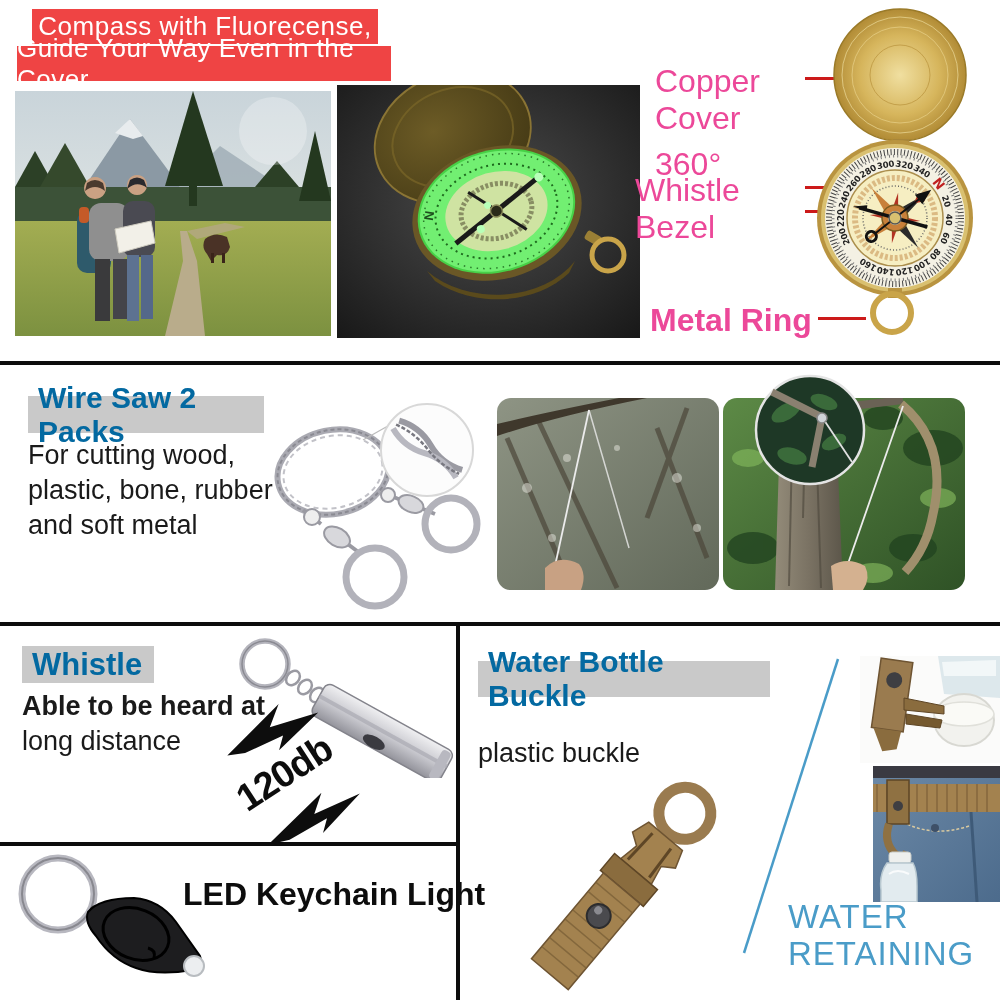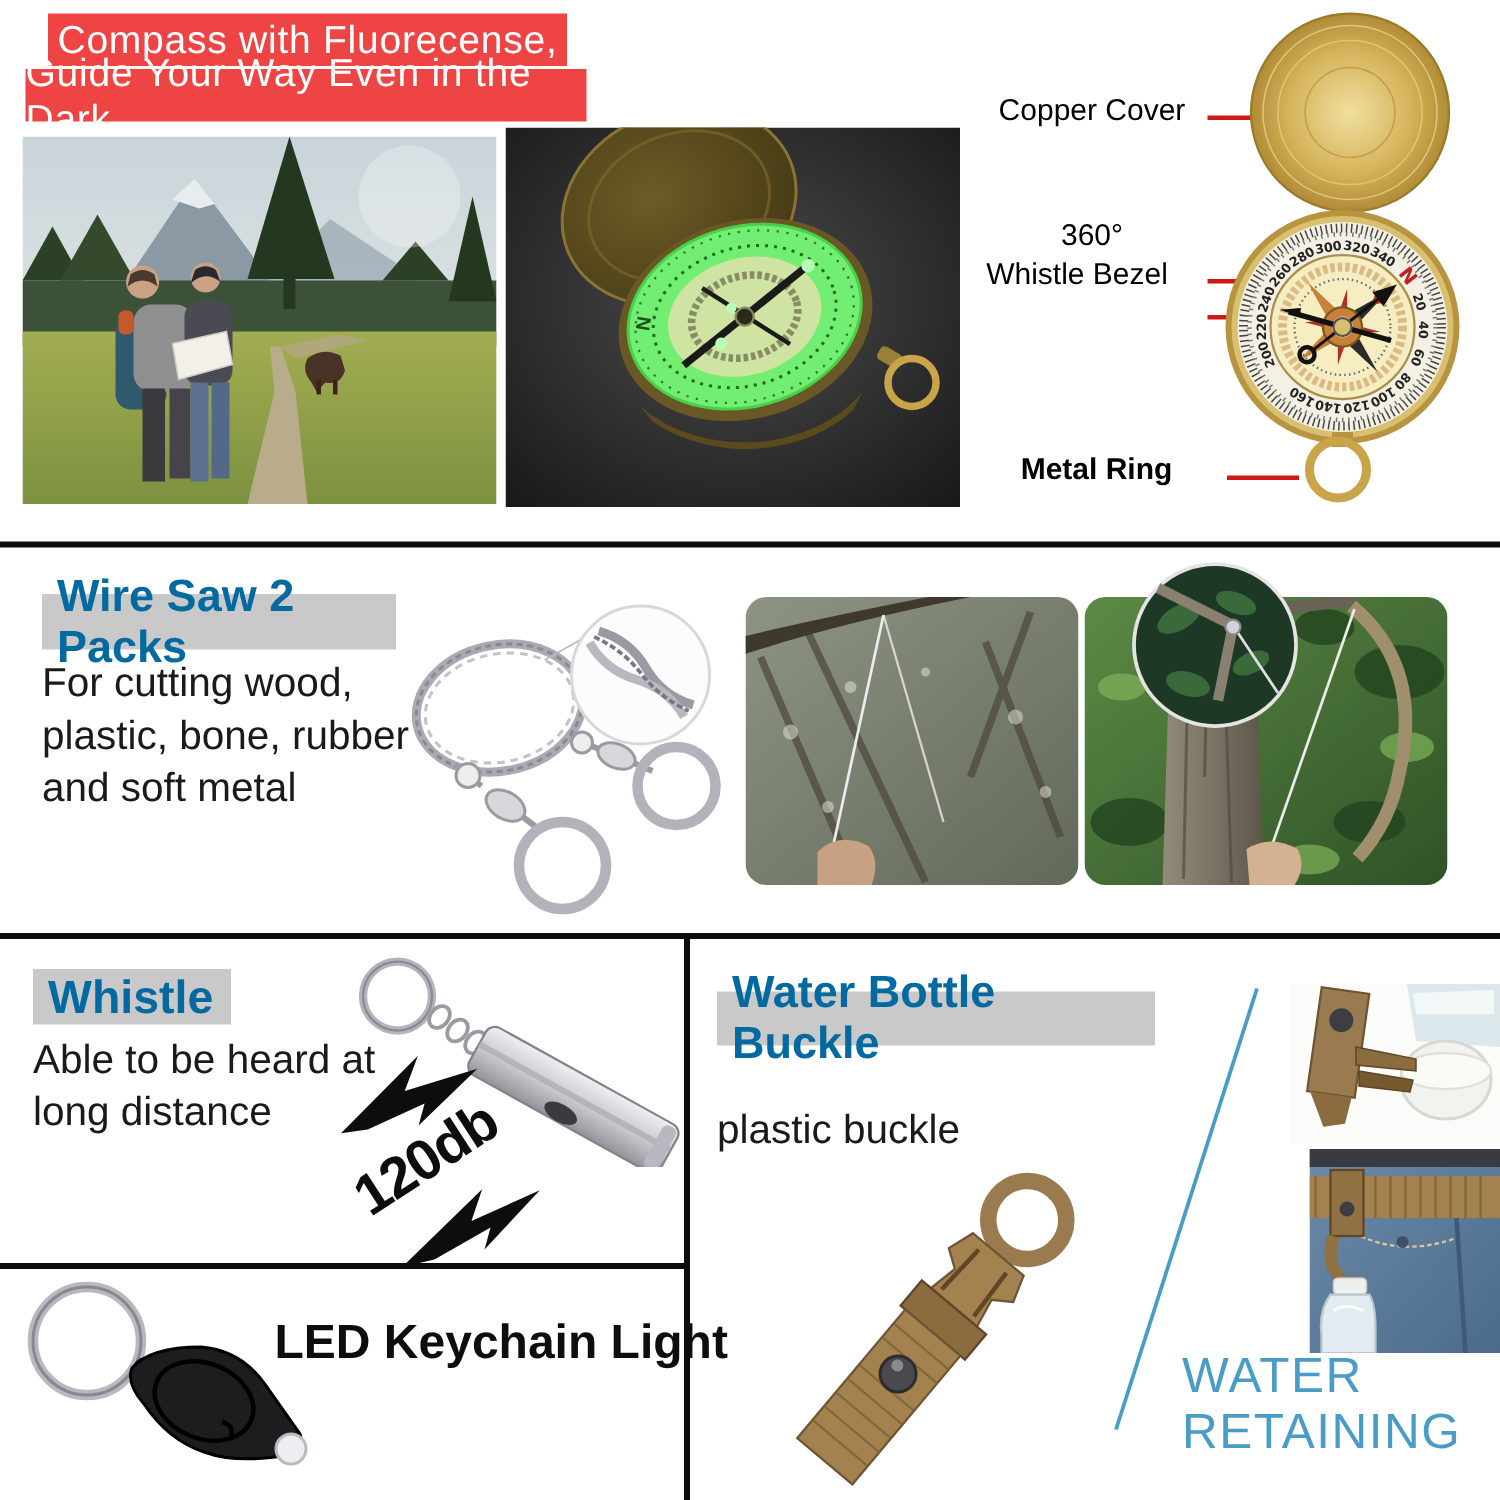--- a/index.html
+++ b/index.html
@@ -6,38 +6,38 @@
   .canvas{position:relative;width:1000px;height:1000px;background:#fff;overflow:hidden;
           font-family:"Liberation Sans",sans-serif;color:#1a1a1a;}
   .abs{position:absolute;}
   
   .hdr-bar{background:#ef4444;color:#fff;font-weight:normal;font-size:26px;
            display:flex;align-items:center;justify-content:center;letter-spacing:.5px;}
   
   .title-bar{background:#c9c9c9;color:#0369a1;font-weight:bold;display:flex;align-items:center;padding-left:10px;}
   .body-text{color:#1a1a1a;font-size:27px;}
   
-  .anno{color:#000000;font-size:20px;text-align:center;}
+  .anno{color:#ec4899;font-size:32px;text-align:left;}
   .redline{background:#cc1a1a;height:3px;}
   .divider-h{background:#0d0d0d;}
   .divider-v{background:#0d0d0d;}
   .badge-120{font-size:38px;font-weight:800;color:#0d0d0d;letter-spacing:-1px;
              transform:rotate(-33deg);text-align:center;}
   .water-cap{color:#4a9cc8;font-size:33px;font-weight:500;letter-spacing:1px;line-height:37px;}
   svg{display:block;}
   .bez{font-size:8.5px;font-weight:bold;fill:#222;font-family:"DejaVu Sans",sans-serif;}
   .bezN{font-size:13px;font-weight:bold;fill:#c02020;font-family:"DejaVu Sans",sans-serif;}
 </style>
 </head>
 <body>
 
 <div class="canvas">
 
   <div class="abs hdr-bar" style="left:32px;top:9px;width:346px;height:35px;">Compass with Fluorecense,</div>
-  <div class="abs hdr-bar" style="left:17px;top:46px;width:374px;height:35px;">Guide Your Way Even in the Dark</div>
+  <div class="abs hdr-bar" style="left:17px;top:46px;width:374px;height:35px;">Guide Your Way Even in the Cover</div>
 
   <svg class="abs" style="left:15px;top:91px;" width="316" height="245" viewBox="0 0 316 245">
     <defs>
       <linearGradient id="sky" x1="0" y1="0" x2="0" y2="1">
         <stop offset="0" stop-color="#c9d4da"></stop>
           <stop offset="1" stop-color="#eef0ea"></stop>
       </linearGradient>
       <linearGradient id="meadow" x1="0" y1="0" x2="0" y2="1">
         <stop offset="0" stop-color="#a3ad52"></stop>
           <stop offset="1" stop-color="#7c9140"></stop>
@@ -316,21 +316,21 @@
     <path d="M20,20 L70,45 L60,95" fill="none" stroke="#8a8070" stroke-width="7"></path>
     <line x1="70" y1="45" x2="100" y2="90" stroke="#e0e0e0" stroke-width="1.8"></line>
     <circle cx="70" cy="46" r="5" fill="#cfd4d8" stroke="#888" stroke-width="1.5"></circle>
   </svg>
 
   <div class="abs divider-h" style="left:0;top:622px;width:1000px;height:4px;"></div>
   <div class="abs divider-v" style="left:456px;top:622px;width:4px;height:378px;"></div>
   <div class="abs divider-h" style="left:0;top:842px;width:456px;height:4px;"></div>
 
   <div class="abs title-bar" style="left:22px;top:646px;width:122px;height:37px;font-size:31px;">Whistle</div>
-  <div class="abs body-text" style="left:22px;top:691px;">Able to be heard at</div>
+  <div class="abs body-text" style="left:22px;top:691px;font-weight:bold;">Able to be heard at</div>
   <div class="abs body-text" style="left:22px;top:726px;">long distance</div>
 
   <svg class="abs" style="left:225px;top:638px;" width="230" height="140" viewBox="0 0 230 140">
     <defs>
       <linearGradient id="steel" x1="0" y1="0" x2="0" y2="1">
         <stop offset="0" stop-color="#f0f0f2"></stop>
           <stop offset=".5" stop-color="#c9c9cf"></stop>
           <stop offset="1" stop-color="#93939b"></stop>
       </linearGradient>
     </defs>

